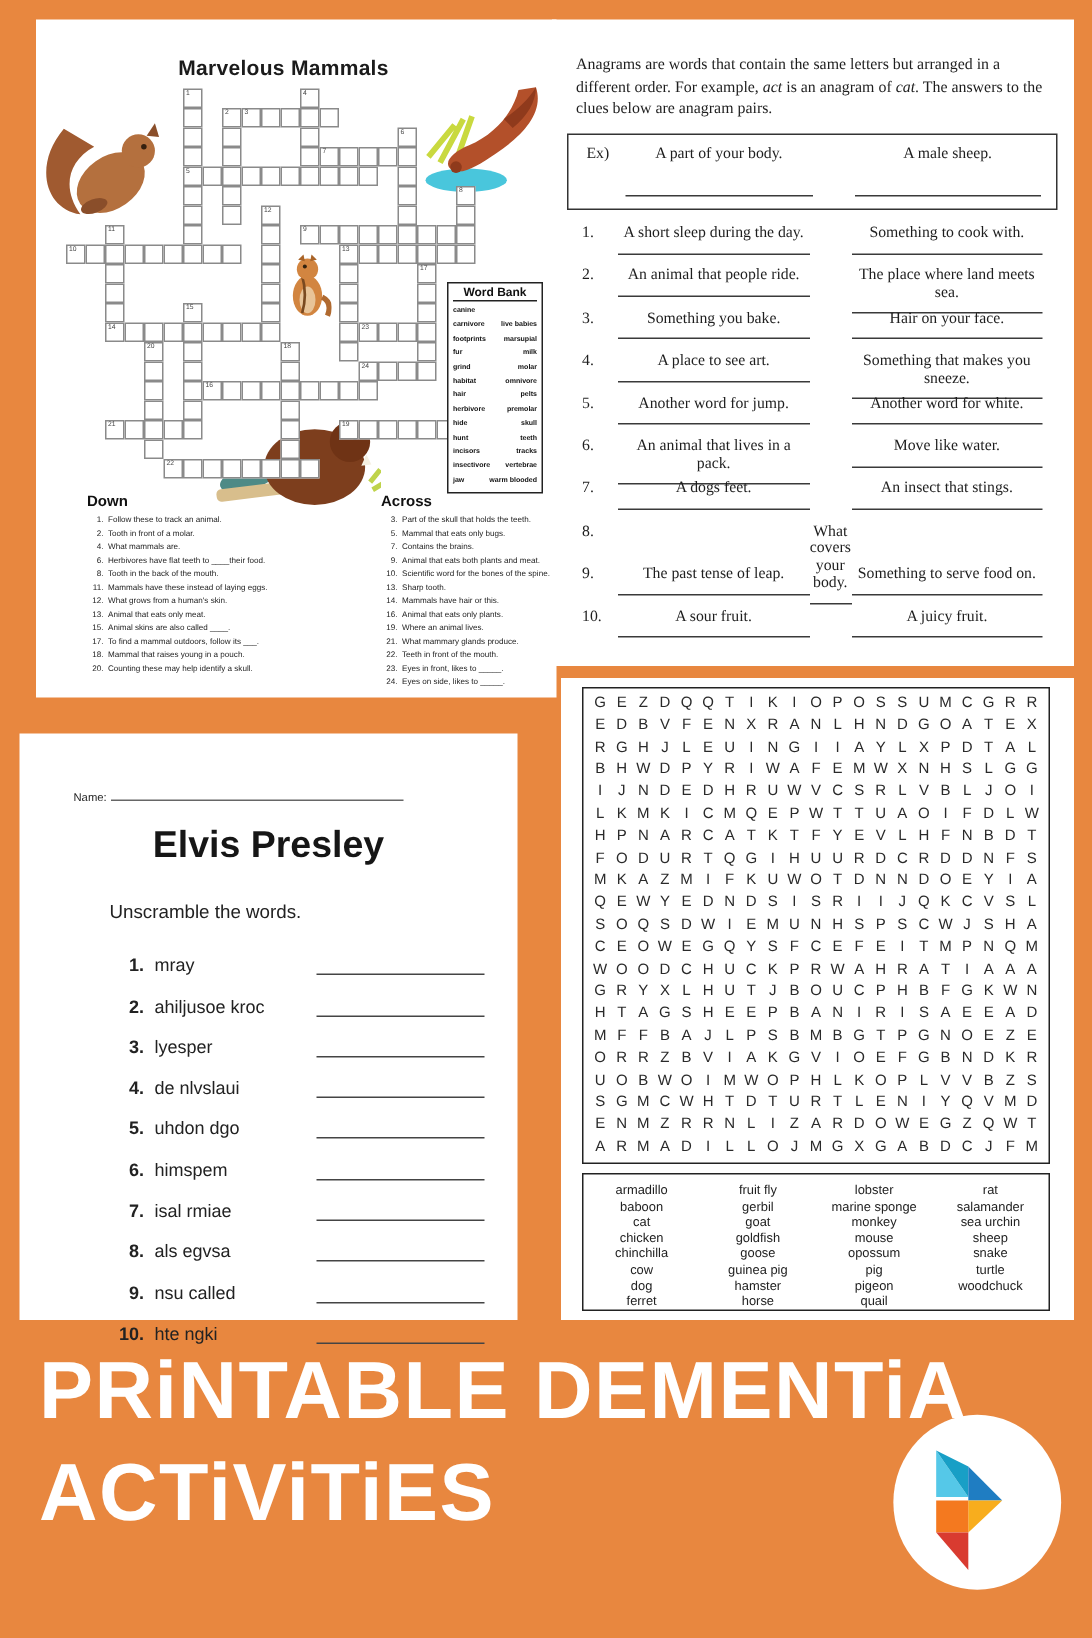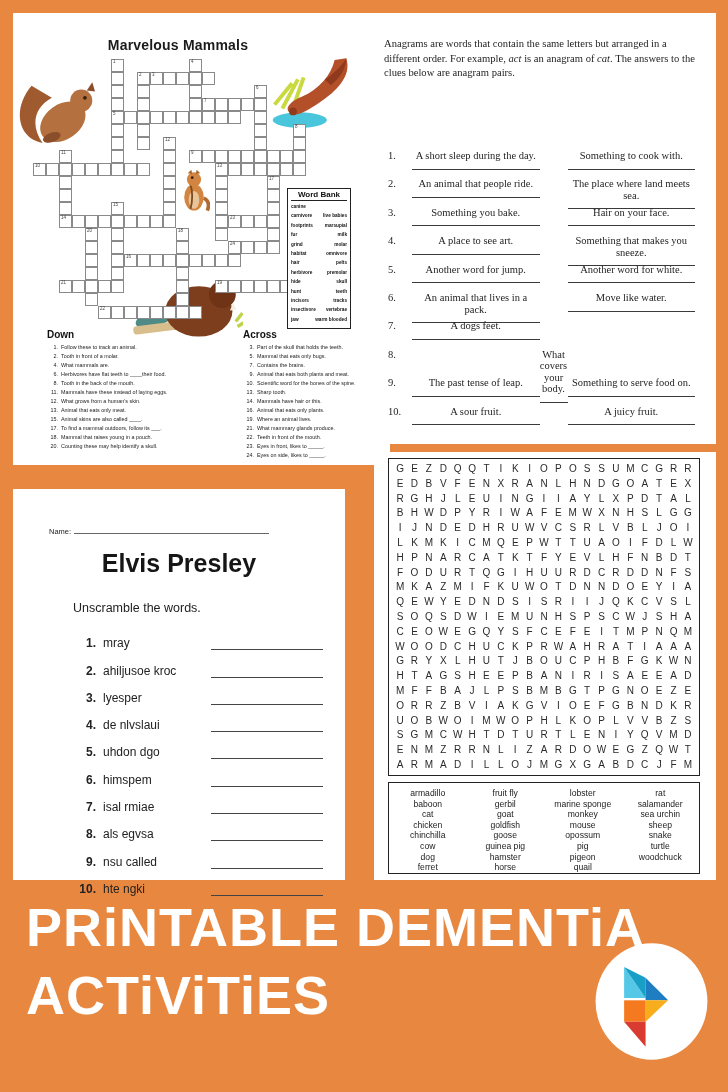--- a/index.html
+++ b/index.html
@@ -4,21 +4,21 @@
 <style>
   html,body{margin:0;padding:0;}
   body{
     width:728px;height:1092px;position:relative;overflow:hidden;
     background:var(--orange,#E8873F);
     font-family:"Liberation Sans",sans-serif;
   }
   .panel{position:absolute;background:#ffffff;}
 
   
-  #panel-crossword{left:13px;top:13px;width:347px;height:452px;padding-left:30px;}
+  #panel-crossword{left:24px;top:13px;width:347px;height:452px;}
   .xw-title{position:absolute;top:24px;left:0;width:330px;text-align:center;
     font-size:14px;font-weight:bold;color:#1b1b1b;letter-spacing:.2px;}
   #xw-grid{position:absolute;left:20px;top:46px;width:273px;height:260px;z-index:1;}
   .xw-cell{position:absolute;width:13px;height:13px;box-sizing:border-box;
     border:1px solid #8a8a8a;background:#fff;}
   .xw-num{position:absolute;left:1px;top:-1px;font-size:4.5px;color:#444;}
   .animal{position:absolute;z-index:0;}
   .wordbank{position:absolute;left:274px;top:175px;width:64px;height:141px;z-index:3;
     box-sizing:border-box;border:1.5px solid #222;background:#fff;padding:1px 3px;}
   .wb-title{font-size:8px;font-weight:bold;text-align:center;color:#111;
@@ -486,20 +486,32 @@
           <span class="cnum">24.</span>
           <span class="ctext">Eyes on side, likes to _____.</span>
         </div>
       </div>
   </div>
 </section>
 
 <section class="panel" id="panel-anagram">
   <p class="intro"><span>Anagrams are words that contain the same letters but arranged in a different order. For example, </span><i>act</i><span> is an anagram of </span><i>cat</i><span>. The answers to the clues below are anagram pairs.</span></p>
 
+  <div class="ex-box">
+    <span class="ex-label">Ex)</span>
+    <div class="an-col">
+      <div class="an-clue">A part of your body.</div>
+      <div class="an-line"></div>
+    </div>
+    <span></span>
+    <div class="an-col">
+      <div class="an-clue">A male sheep.</div>
+      <div class="an-line"></div>
+    </div>
+  </div>
 
   <div id="anagram-list">
       <div class="an-row">
         <span class="an-num">1.</span>
         <div class="an-col">
           <div class="an-clue">A short sleep during the day.</div>
           <div class="an-line"></div>
         </div>
         <span></span>
         <div class="an-col">
@@ -567,20 +579,24 @@
           <div class="an-line"></div>
         </div>
       </div>
       <div class="an-row">
         <span class="an-num">7.</span>
         <div class="an-col">
           <div class="an-clue">A dogs feet.</div>
           <div class="an-line"></div>
         </div>
         <span></span>
+        <div class="an-col">
+          <div class="an-clue">An insect that stings.</div>
+          <div class="an-line"></div>
+        </div>
       </div>
       <div class="an-row">
         <span class="an-num">8.</span>
         <span></span>
         <div class="an-col">
           <div class="an-clue">What covers your body.</div>
           <div class="an-line"></div>
         </div>
       </div>
       <div class="an-row">

